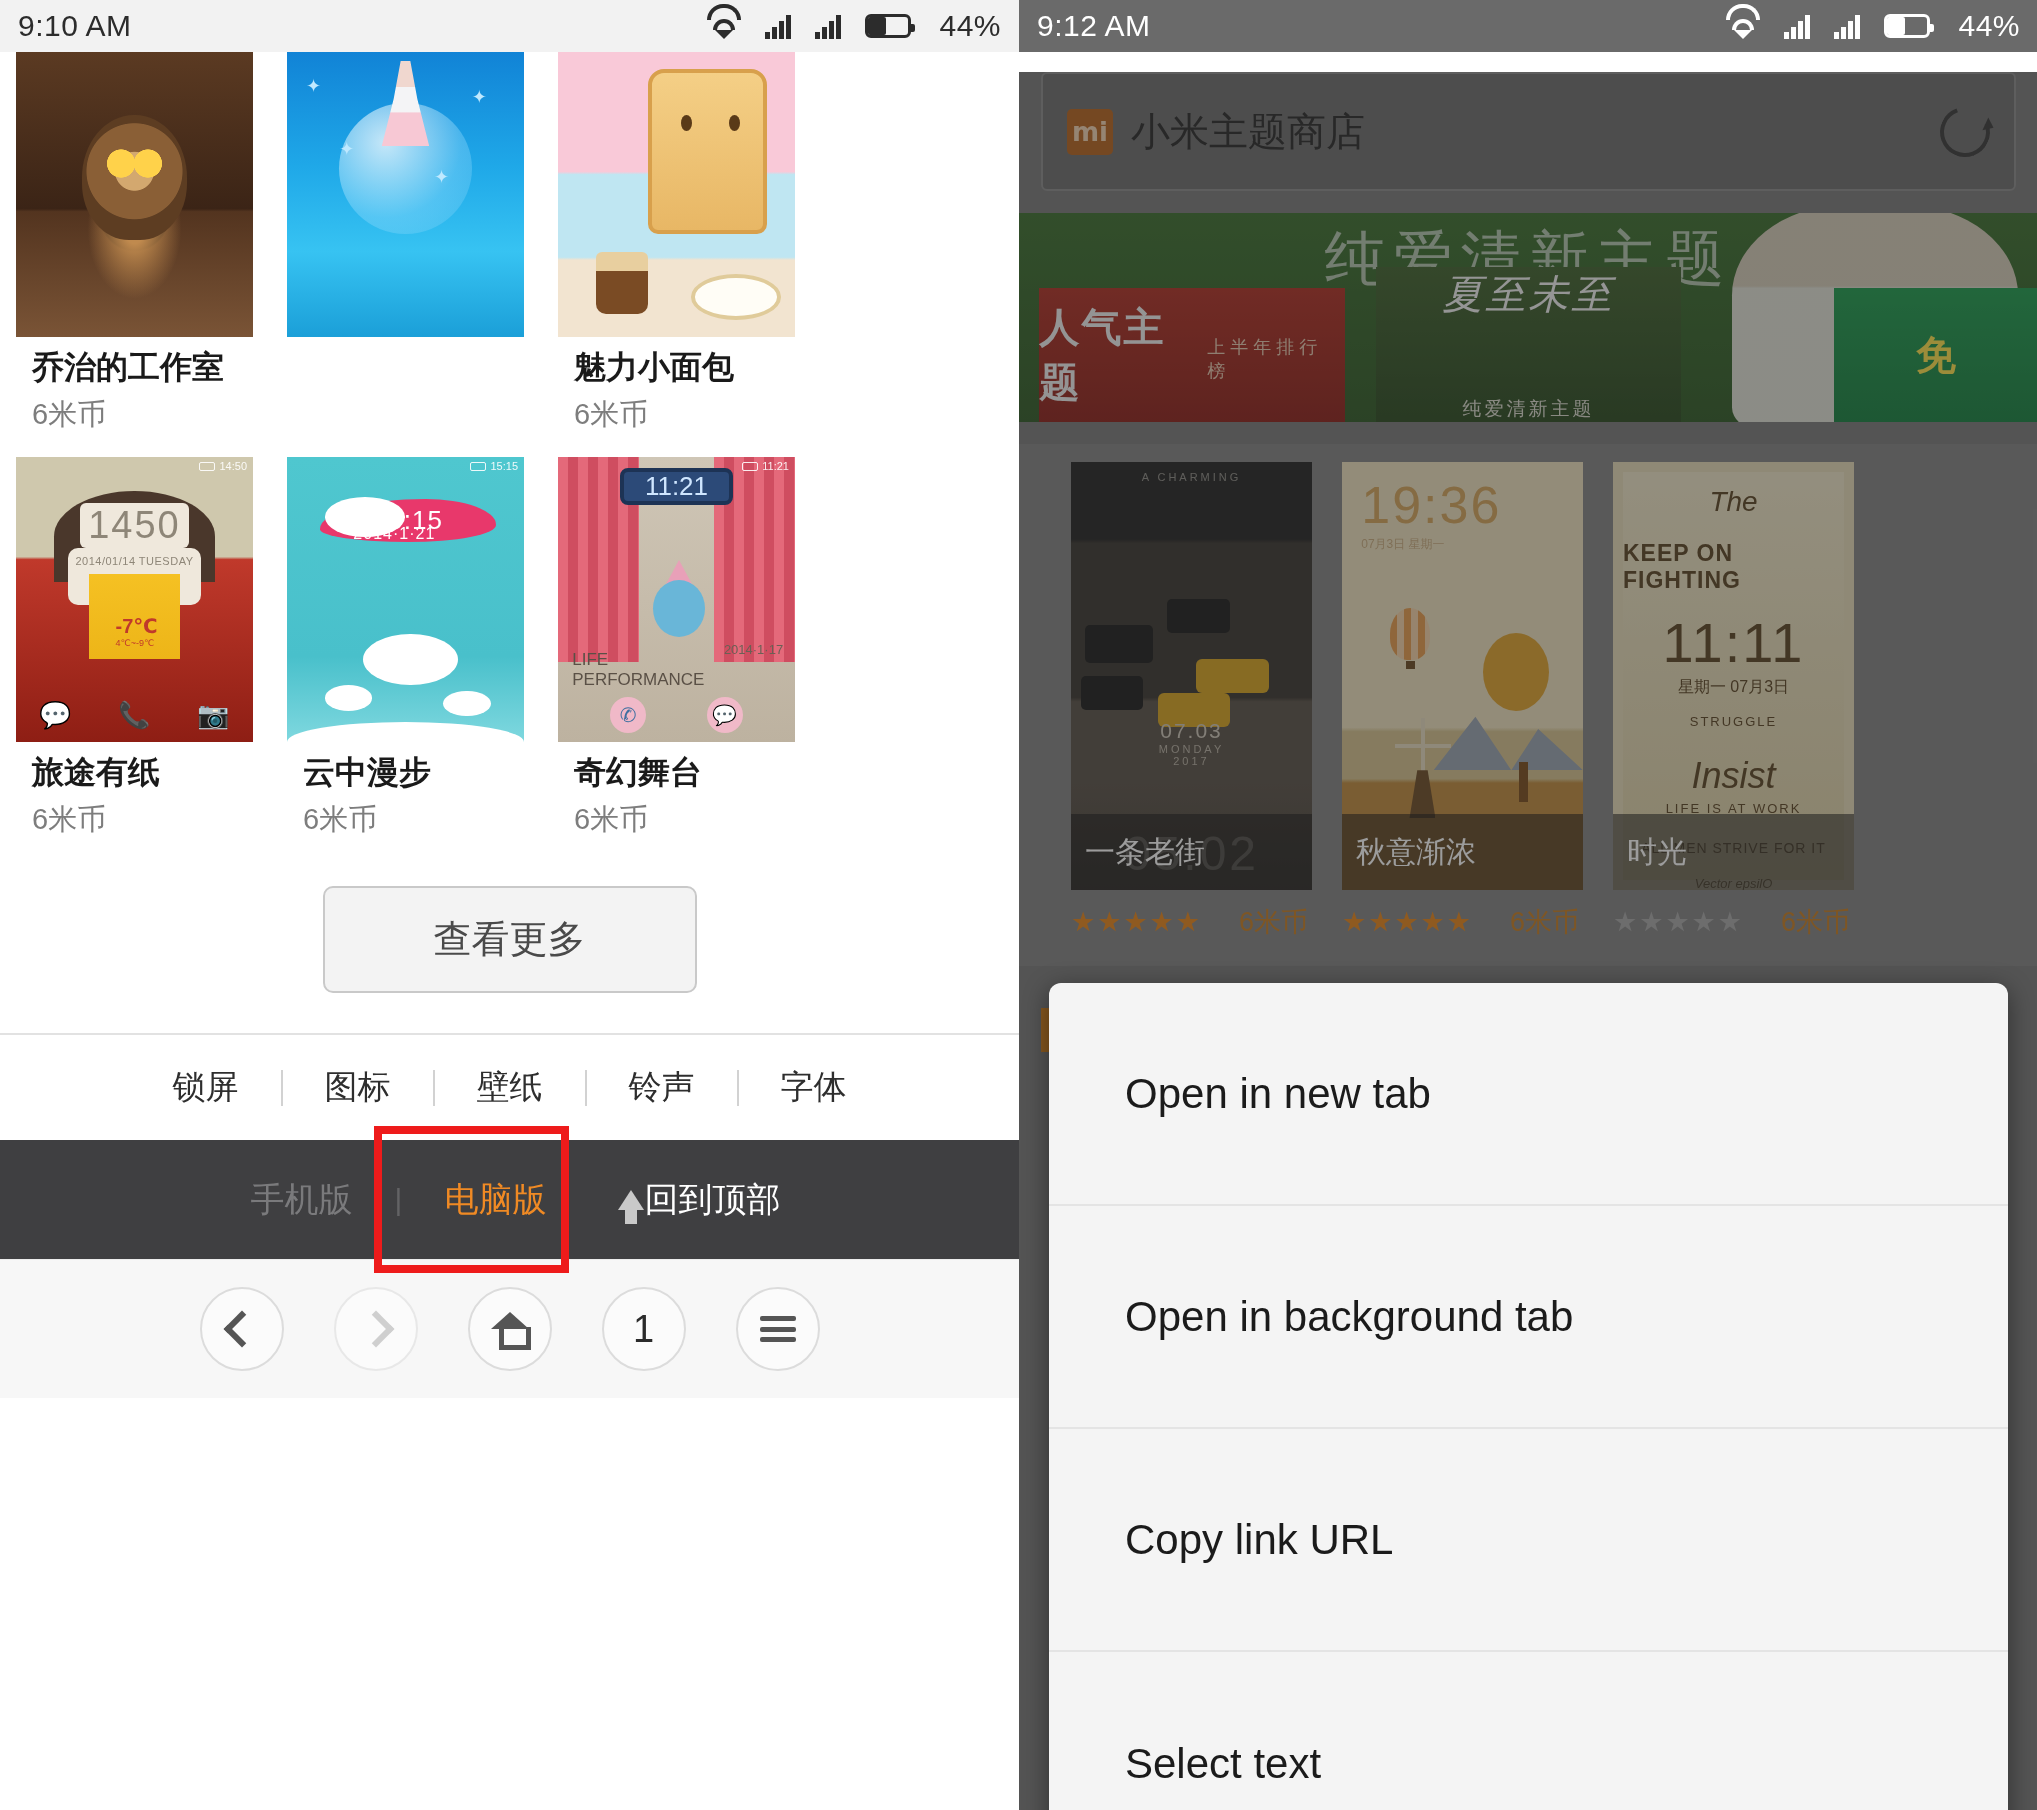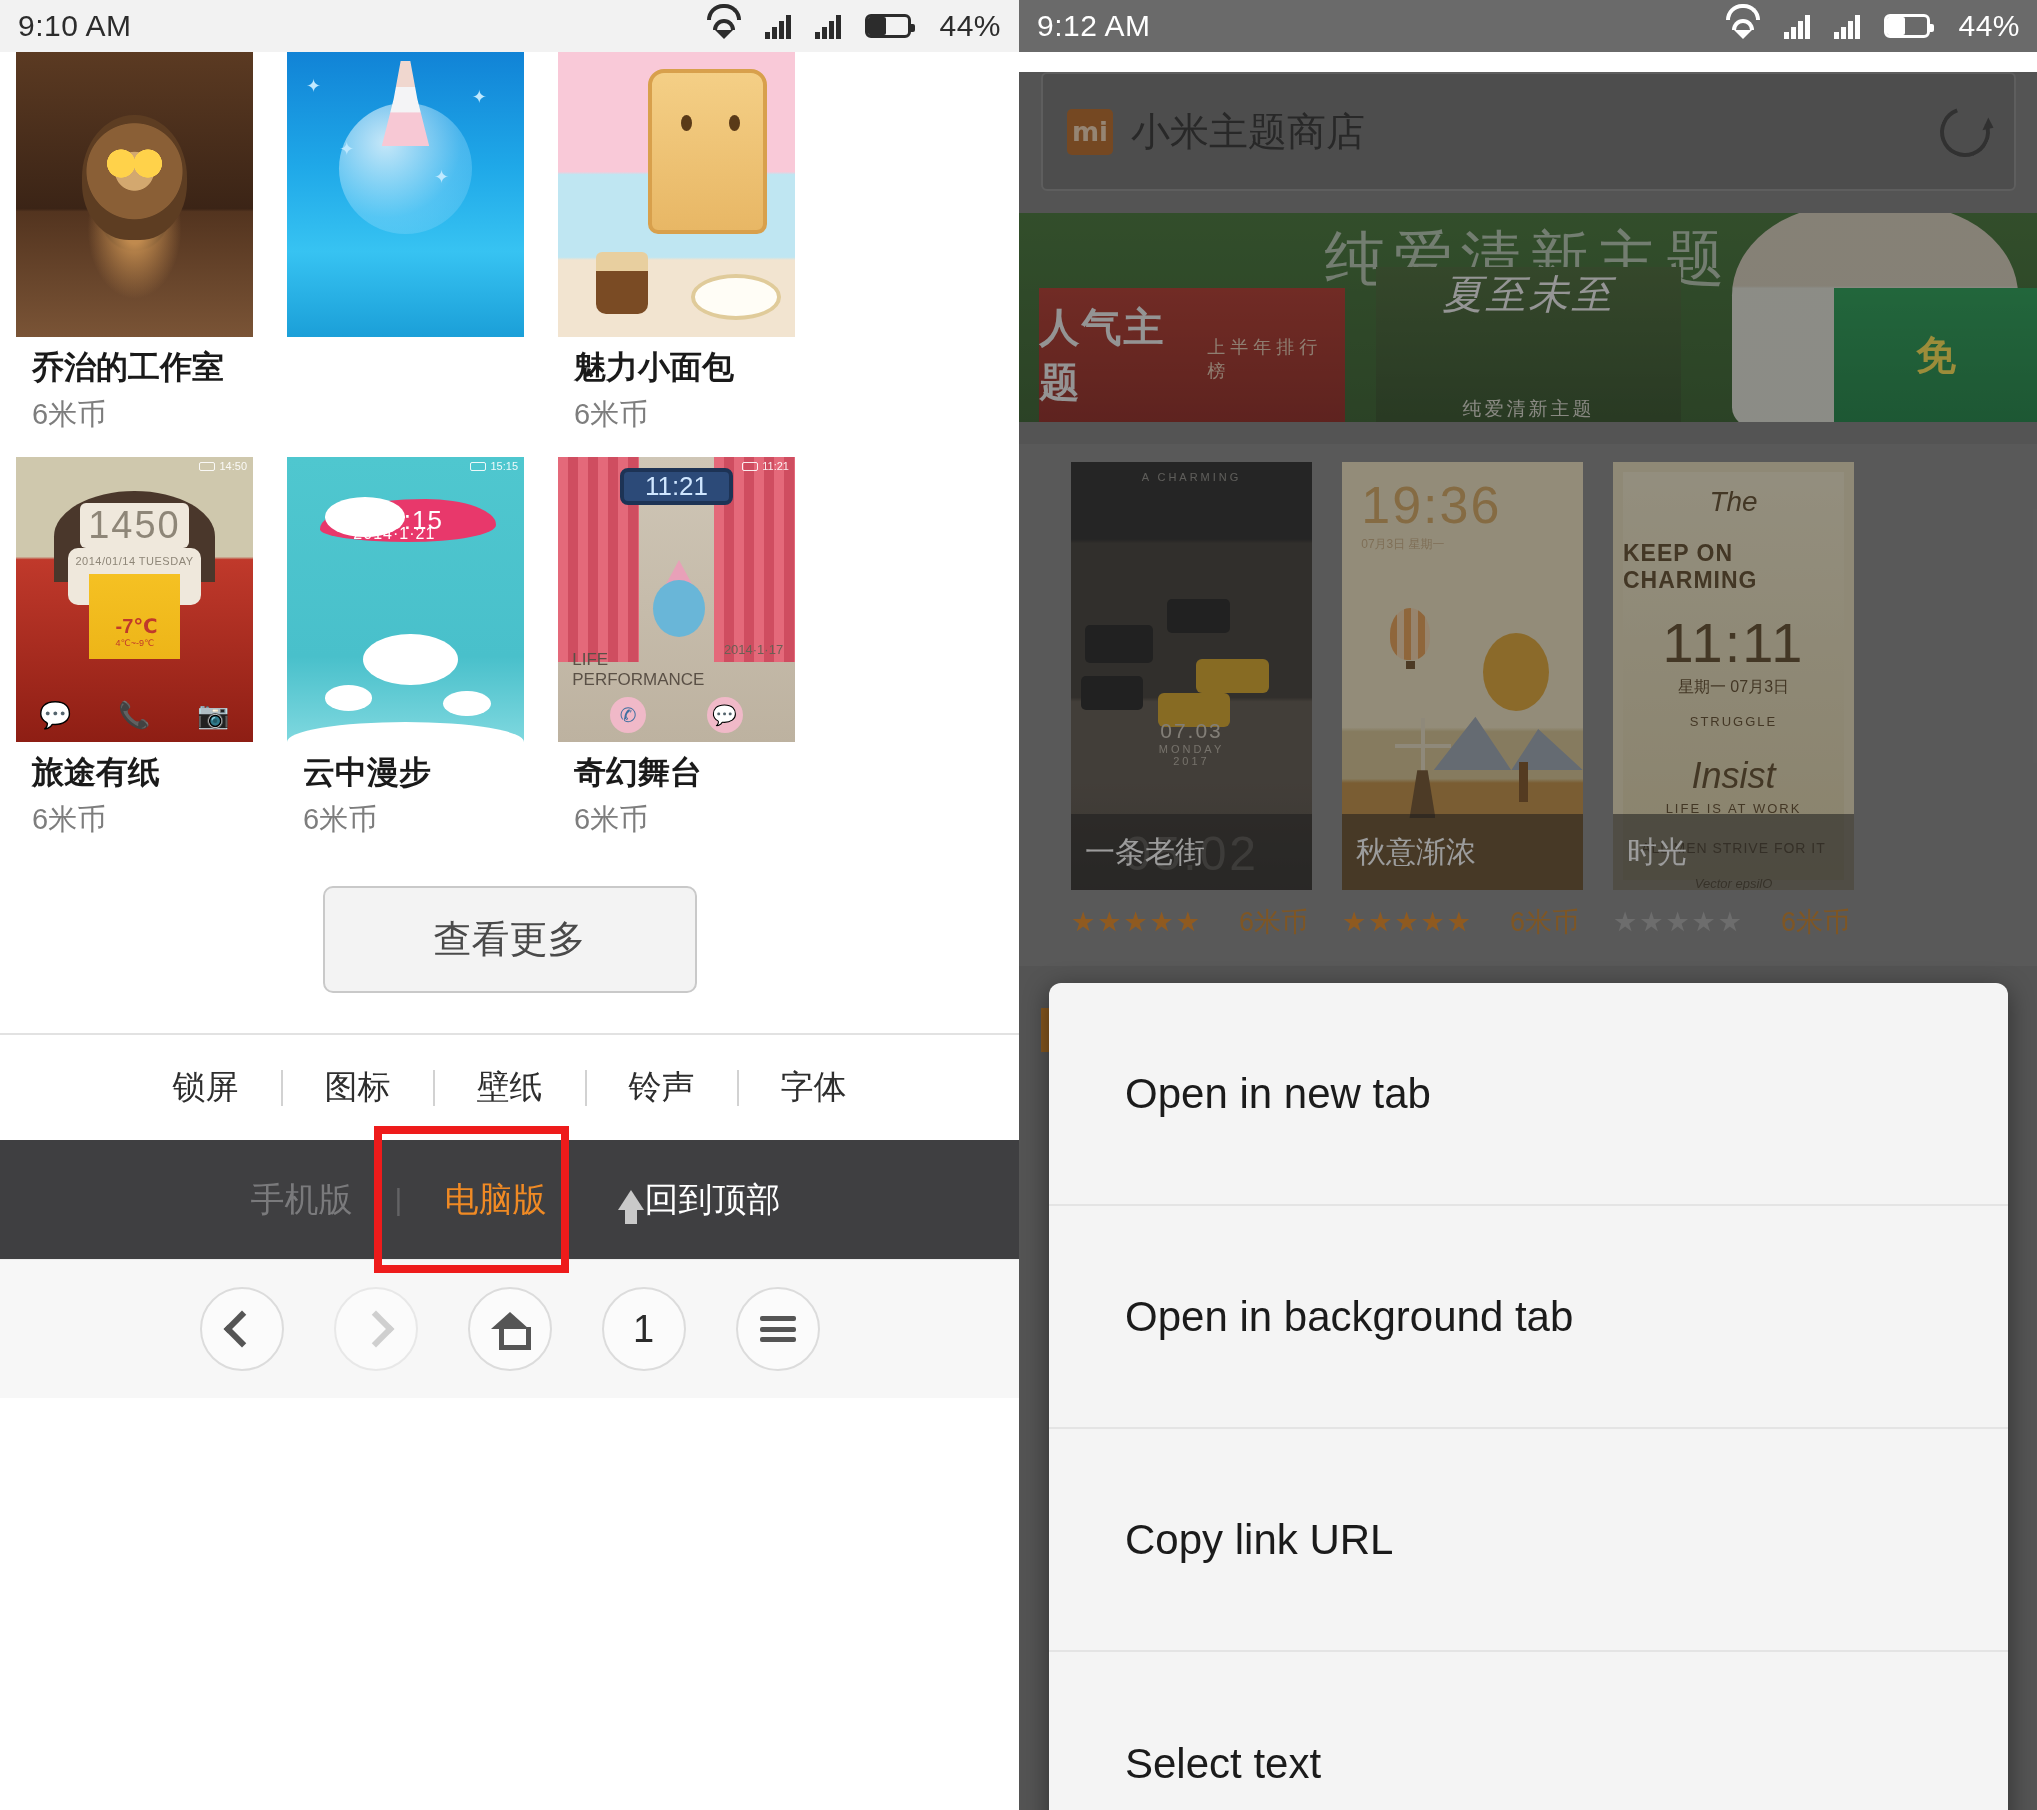--- a/index.html
+++ b/index.html
@@ -597,21 +597,21 @@
               <div class="tc-meta">
                 <span class="stars">★★★★★</span>
                 <span class="tc-price">6米币</span>
               </div>
             </div>
 
             <div class="theme-card">
               <div class="tc-thumb">
                 <div class="tart-vintage">
                   <div class="v1">The</div>
-                  <div class="v2">KEEP ON CHARMING</div>
+                  <div class="v2">KEEP ON FIGHTING</div>
                   <div class="rule"></div>
                   <div class="v3">11:11</div>
                   <div class="v4">星期一  07月3日</div>
                   <div class="rule"></div>
                   <div class="v6">STRUGGLE</div>
                   <div class="v5">Insist</div>
                   <div class="v6">LIFE IS AT WORK</div>
                   <div class="v7">ALL MEN STRIVE FOR IT</div>
                   <div class="v8">Vector epsilO</div>
                 </div>

